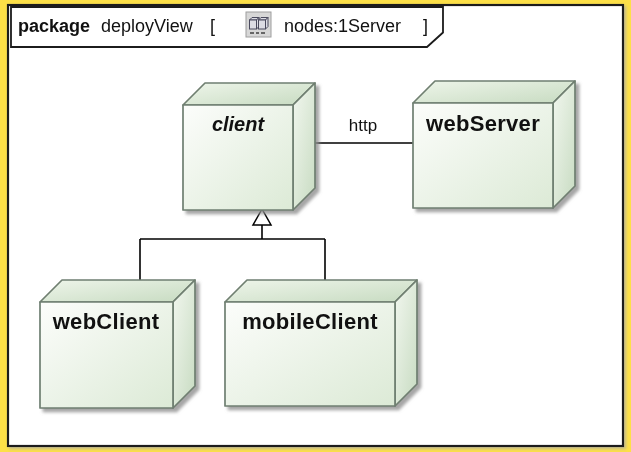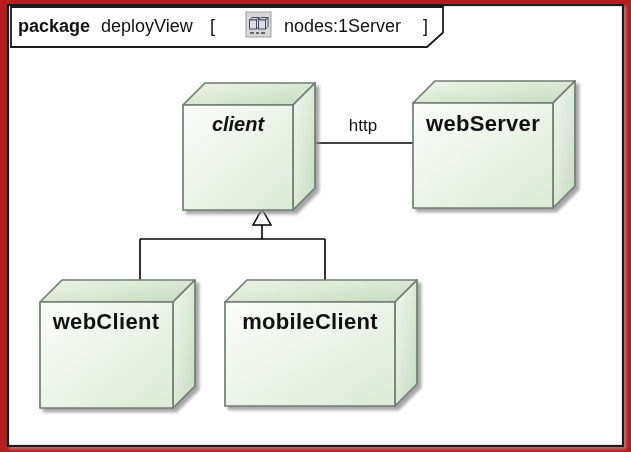--- a/index.html
+++ b/index.html
@@ -5,21 +5,21 @@
   html, body {
     margin: 0;
     padding: 0;
     background: #ffffff;
     font-family: "Liberation Sans", sans-serif;
   }
   .stage {
     position: relative;
     width: 631px;
     height: 452px;
-    background: #b91c1c;
+    background: #fde047;
     overflow: hidden;
   }
   svg { display: block; }
   text {
     font-family: "Liberation Sans", sans-serif;
     fill: #111111;
   }
   .hdr-keyword   { font-size: 18px; font-weight: bold; }
   .hdr-text      { font-size: 18px; }
   .node-label    { font-size: 22px; font-weight: bold; letter-spacing: 0.3px; }

